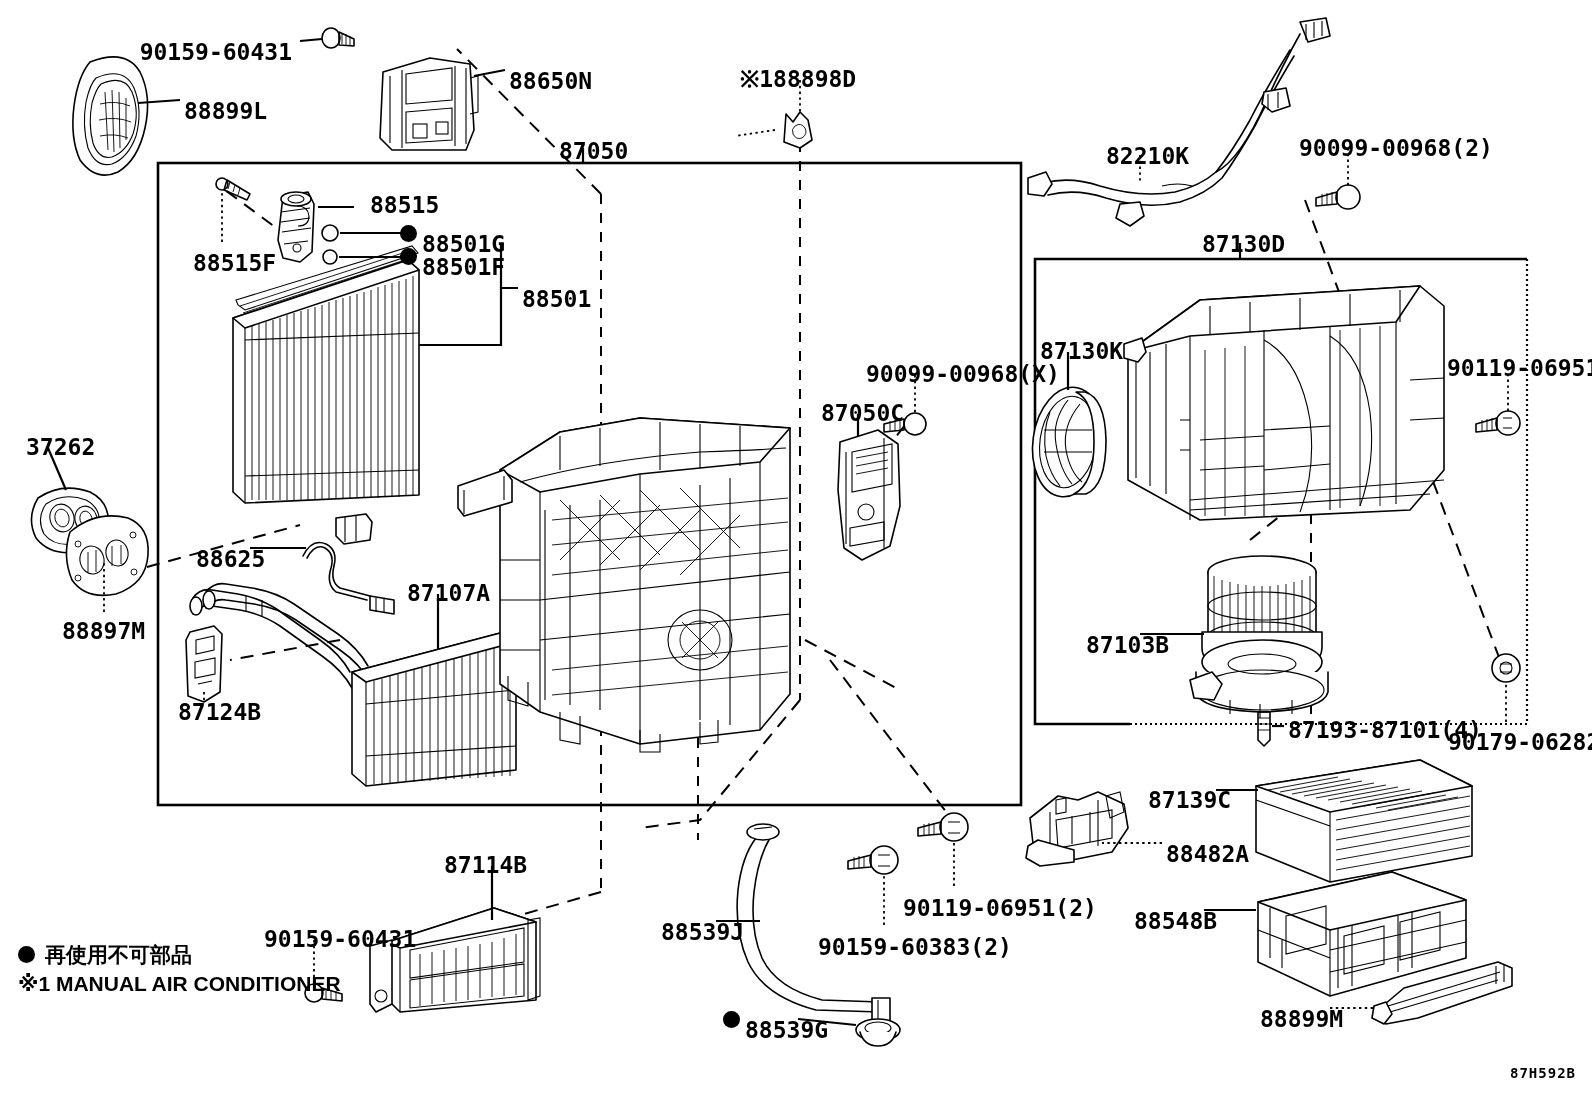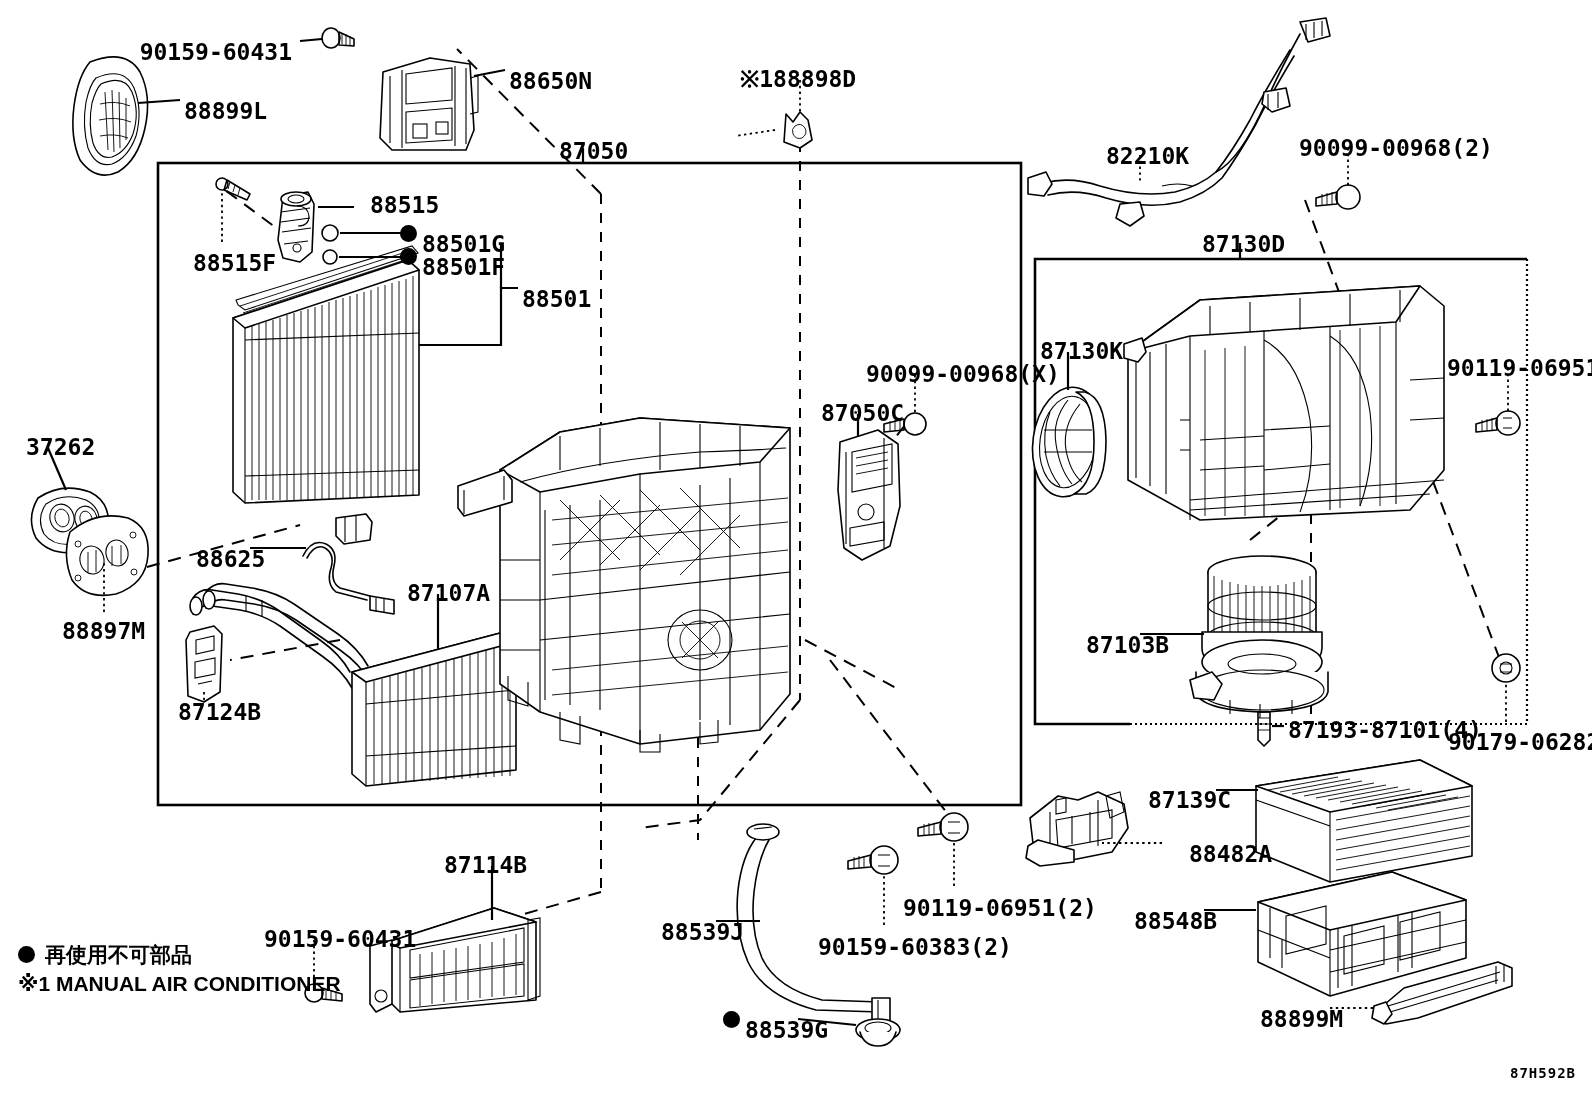--- a/index.html
+++ b/index.html
@@ -553,21 +553,21 @@
       <div class="lbl" style="left: 821px; top: 402px;">87050C</div>
       <div class="lbl" style="left: 26px; top: 436px;">37262</div>
       <div class="lbl" style="left: 196px; top: 548px;">88625</div>
       <div class="lbl" style="left: 407px; top: 582px;">87107A</div>
       <div class="lbl" style="left: 62px; top: 620px;">88897M</div>
       <div class="lbl" style="left: 1086px; top: 634px;">87103B</div>
       <div class="lbl" style="left: 178px; top: 701px;">87124B</div>
       <div class="lbl" style="left: 1288px; top: 719px;">87193-87101(4)</div>
       <div class="lbl" style="left: 1448px; top: 731px;">90179-06282</div>
       <div class="lbl" style="left: 1148px; top: 789px;">87139C</div>
-      <div class="lbl" style="left: 1166px; top: 843px; margin-left: 23px;">88482A</div>
+      <div class="lbl" style="left: 1166px; top: 843px;">88482A</div>
       <div class="lbl" style="left: 444px; top: 854px;">87114B</div>
       <div class="lbl" style="left: 1134px; top: 910px;">88548B</div>
       <div class="lbl" style="left: 903px; top: 897px;">90119-06951(2)</div>
       <div class="lbl" style="left: 661px; top: 921px;">88539J</div>
       <div class="lbl" style="left: 818px; top: 936px;">90159-60383(2)</div>
       <div class="lbl" style="left: 264px; top: 928px;">90159-60431</div>
       <div class="lbl" style="left: 745px; top: 1019px;">88539G</div>
       <div class="lbl" style="left: 1260px; top: 1008px;">88899M</div>
     </div>
 

